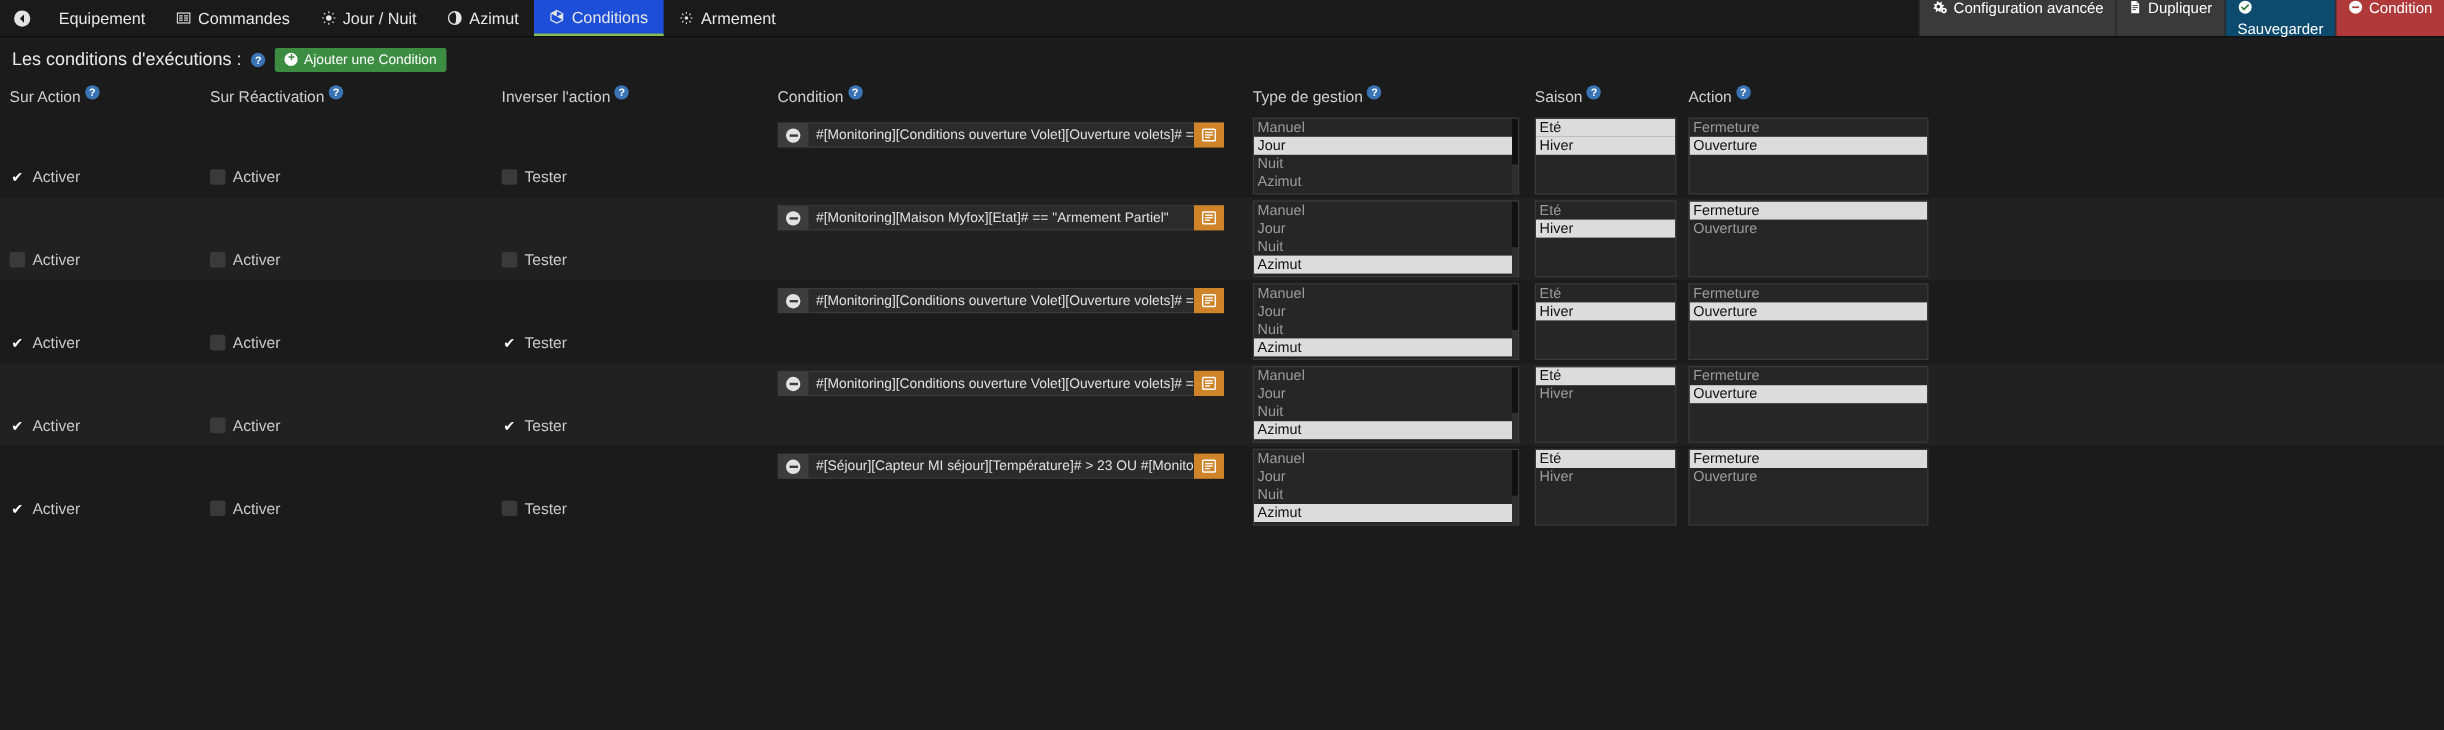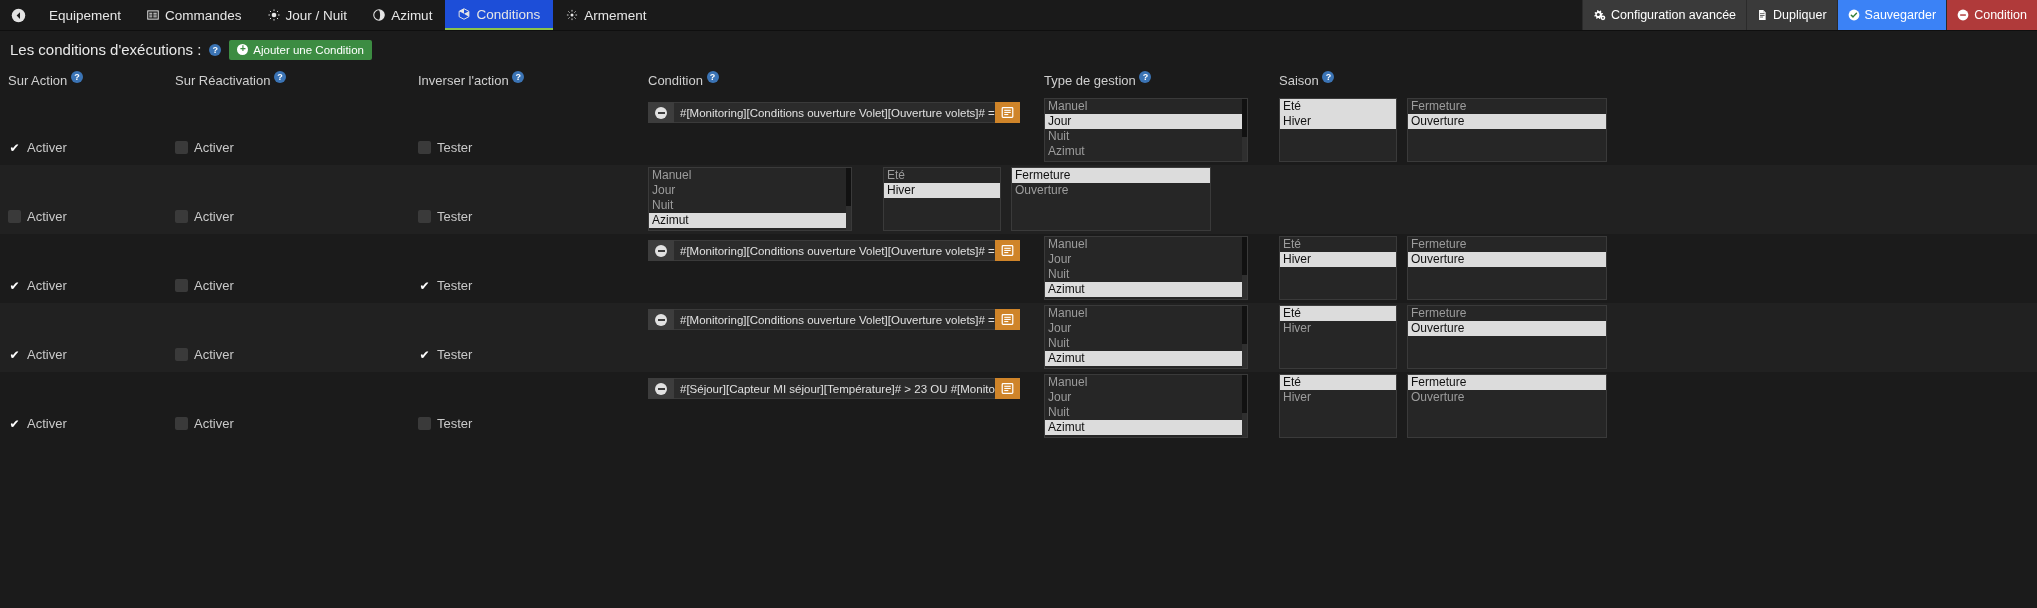--- a/index.html
+++ b/index.html
@@ -35,26 +35,26 @@
     border-bottom: 2px solid #8bc34a;
   }
   .nav-ico { font-size: 12px; line-height: 1; display: inline-block; color: #e6e6e6; }
   .nav-ico svg { display: block; }
 
   .topbar-right {
     position: absolute; right: 0; top: 0; bottom: 0;
     display: flex; align-items: stretch;
   }
   .tb-btn {
-    display: flex; align-items: center; gap: 5px;
+    display: flex; align-items: flex-start; gap: 5px;
     padding: 0 10px; font-size: 12.5px; color: #ffffff;
     background: #3a3a3a; cursor: pointer; white-space: nowrap;
     border-left: 1px solid #2b2b2b;
   }
-  .tb-btn.green { background: #3b82f6; }
+  .tb-btn.green { background: #0c4a6e; flex-direction: column; }
   .tb-btn.red   { background: #b03a3a; }
   .tb-ico { font-size: 11px; line-height: 1; display: inline-flex; }
   .tb-ico svg { display: block; }
 
   
   .titleline {
     display: flex; align-items: center; gap: 8px;
     padding: 8px 0 8px 10px;
     height: 37px;
   }
@@ -129,21 +129,21 @@
   .cond-post svg { display: block; }
 
   
   .listbox {
     margin-top: 2px;
     background: #262626;
     border: 1px solid #3a3a3a;
     overflow: hidden;
     position: relative;
   }
-  .lb-type   { width: 204px; height: 64px; }
+  .lb-type   { width: 222px; height: 64px; }
   .lb-saison { width: 118px; height: 64px; }
   .lb-act    { width: 200px; height: 64px; }
   .opt {
     font-size: 12px; line-height: 15px; padding: 0 3px;
     color: #9c9c9c; cursor: pointer; white-space: nowrap;
   }
   .opt.sel { background: #dcdcdc; color: #111; }
   .lb-scroll {
     position: absolute; right: 0; top: 0; width: 5px; height: 100%;
     background: #2f2f2f;
@@ -290,20 +290,21 @@
 </div>
 
 <div class="table">
   <div class="row hdr">
     <div class="cell c-action"><span>Sur Action</span> <span class="help">?</span></div>
     <div class="cell c-react"><span>Sur Réactivation</span> <span class="help">?</span></div>
     <div class="cell c-inverse"><span>Inverser l'action</span> <span class="help">?</span></div>
     <div class="cell c-cond"><span>Condition</span> <span class="help">?</span></div>
     <div class="cell c-type"><span>Type de gestion</span> <span class="help">?</span></div>
     <div class="cell c-saison"><span>Saison</span> <span class="help">?</span></div>
+    <div class="cell c-act"><span>Action</span> <span class="help">?</span></div>
   </div>
   <div id="rows-container">
       <div class="row rowbody odd">
         <div class="cell c-action">
           <div class="cb-wrap">
             <span class="cb checked"></span>
             <span>Activer</span>
           </div>
         </div>
         <div class="cell c-react">
@@ -370,20 +371,36 @@
             <span class="cb"></span>
             <span>Activer</span>
           </div>
         </div>
         <div class="cell c-inverse">
           <div class="cb-wrap">
             <span class="cb"></span>
             <span>Tester</span>
           </div>
         </div>
+        <div class="cell c-cond">
+          <div class="cond-grp">
+            <div class="cond-pre">
+              <span class="minus-ico"></span>
+            </div>
+            <div class="cond-input">#[Monitoring][Maison Myfox][Etat]# == "Armement Partiel"</div>
+            <div class="cond-post">
+              <svg width="13" height="13" viewBox="0 0 16 16">
+                <rect x="1.5" y="2" width="13" height="12" rx="1" fill="none" stroke="#fff" stroke-width="1.5"></rect>
+                <rect x="4" y="4.6" width="8" height="1.4" fill="#fff"></rect>
+                <rect x="4" y="7.2" width="8" height="1.4" fill="#fff"></rect>
+                <rect x="4" y="9.8" width="5" height="1.4" fill="#fff"></rect>
+              </svg>
+            </div>
+          </div>
+        </div>
         <div class="cell c-type">
           <div class="listbox lb-type">
             <div class="opt">Manuel</div>
             <div class="opt">Jour</div>
             <div class="opt">Nuit</div>
             <div class="opt sel">Azimut</div>
             <div class="lb-scroll">
               <div class="lb-thumb" style="top:0;height:38px;"></div>
             </div>
           </div>

